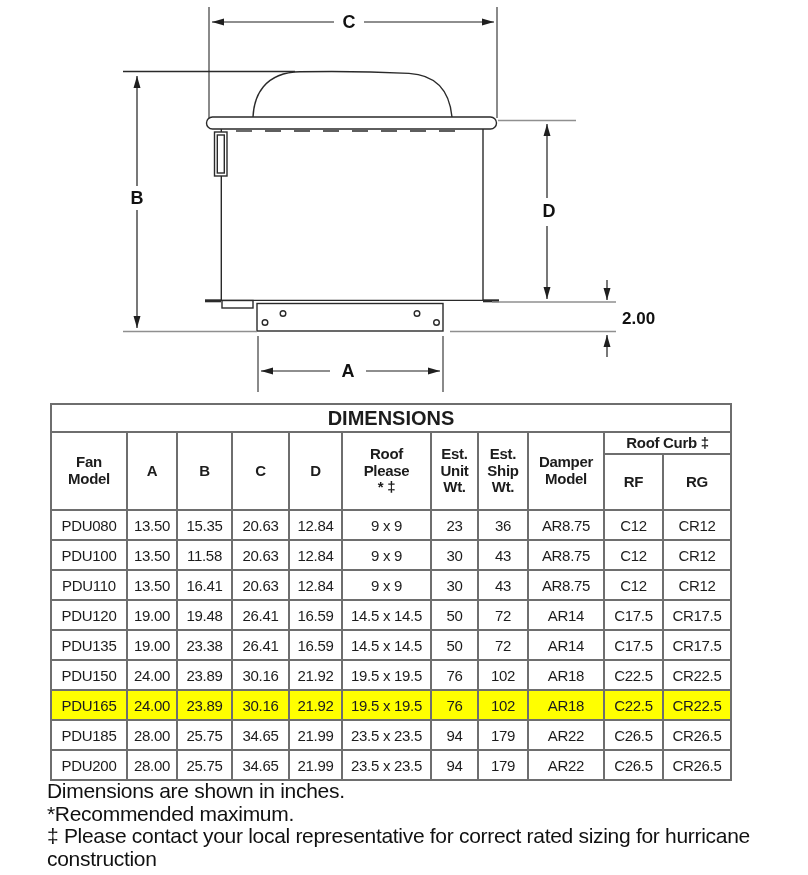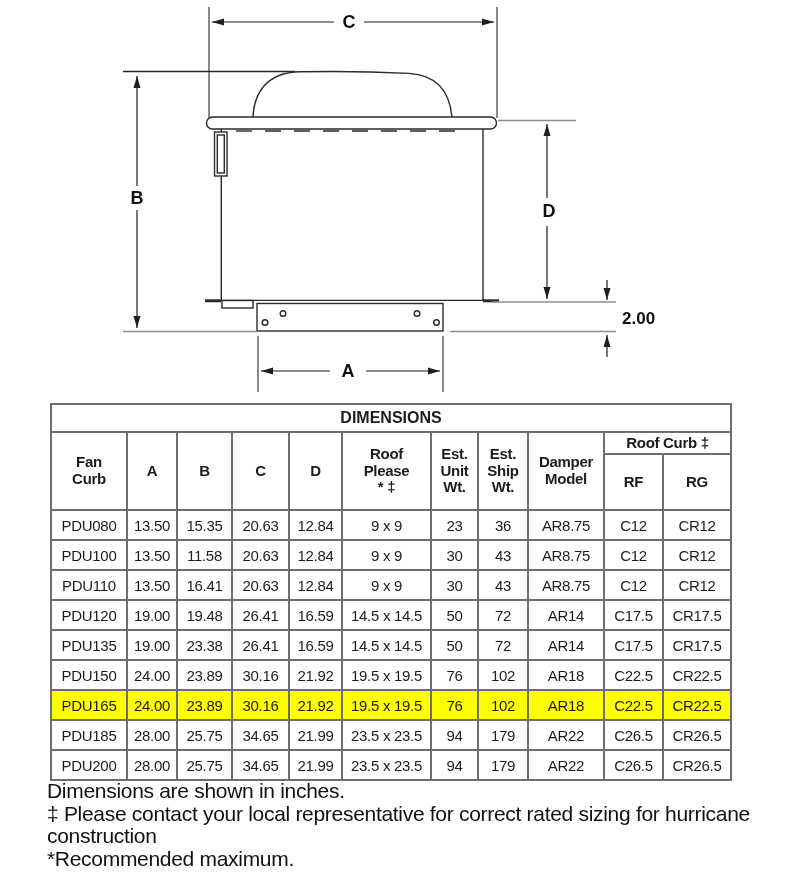--- a/index.html
+++ b/index.html
@@ -21,21 +21,21 @@
   
   table.dims {
     position:absolute; left:50px; top:403px;
     border-collapse:collapse; table-layout:fixed;
     letter-spacing:-0.3px;
   }
   table.dims th, table.dims td {
     border:2px solid #6e6e6e; text-align:center; vertical-align:middle;
     padding:0 1px; color:#1c1c1c; background:#ffffff;
   }
-  th.tbl-title { font-size:16px; font-weight:bold; height:26px; letter-spacing:0; }
+  th.tbl-title { font-size:20px; font-weight:bold; height:26px; letter-spacing:0; }
   table.dims th.hdr { font-size:15px; font-weight:bold; white-space:pre-line; line-height:1.12; }
   tr.hdr-top { height:22px; }
   tr.hdr-sub { height:56px; }
   table.dims td { font-size:15px; height:28px; }
   tr.hl td { background:var(--hl, #ffff00); }
   
   .notes {
     position:absolute; left:47px; top:780px; width:760px;
     font-size:21px; line-height:22.5px; letter-spacing:-0.3px; color:#111;
   }
@@ -130,21 +130,21 @@
       <col style="width:76px">
     <col style="width:59px">
       <col style="width:68px">
   </colgroup>
   <thead>
     <tr>
       <th class="tbl-title" colspan="11">DIMENSIONS</th>
     </tr>
     <tr class="hdr-top">
       <th class="hdr" rowspan="2">Fan
-Curb</th>
+Model</th>
       <th class="hdr" rowspan="2">A</th>
       <th class="hdr" rowspan="2">B</th>
       <th class="hdr" rowspan="2">C</th>
       <th class="hdr" rowspan="2">D</th>
       <th class="hdr" rowspan="2">Roof
 Please
 * ‡</th>
       <th class="hdr" rowspan="2">Est.
 Unit
 Wt.</th>
@@ -276,15 +276,15 @@
         <td>179</td>
         <td>AR22</td>
         <td>C26.5</td>
         <td>CR26.5</td>
       </tr>
     </tbody>
 </table>
 
 <div class="notes">
   <div>Dimensions are shown in inches.</div>
+  <div>*Recommended maximum.</div>
   <div>‡ Please contact your local representative for correct rated sizing for hurricane construction</div>
-  <div>*Recommended maximum.</div>
 </div>
 
 </body></html>

